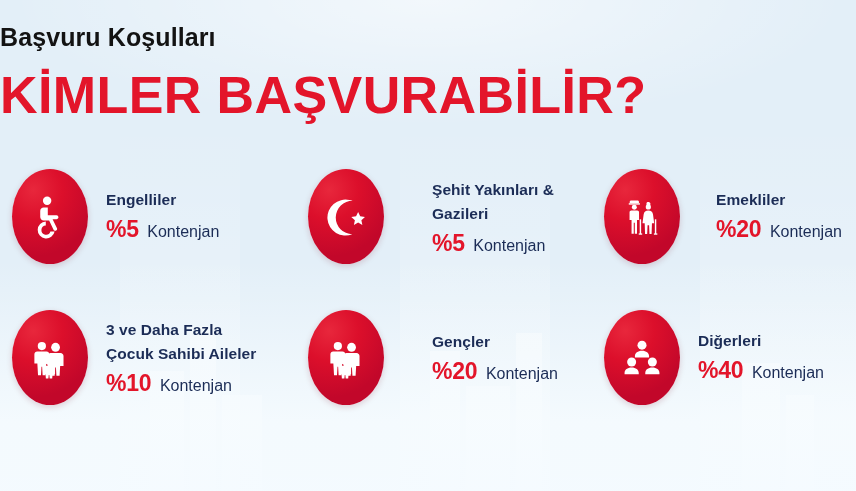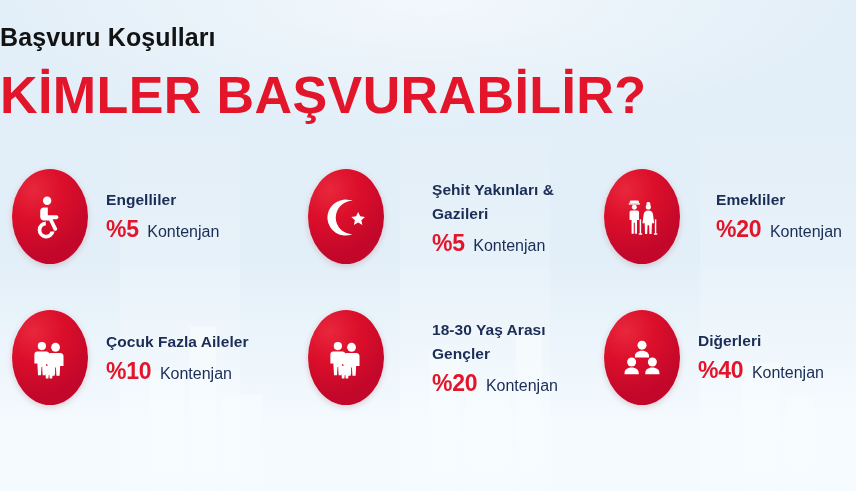--- a/index.html
+++ b/index.html
@@ -190,21 +190,22 @@
 
           <circle cx="29.8" cy="12.8" r="4.6"></circle>
           <path d="M24.6 18.9h10.4c1.7 0 3.1 1.4 3.1 3.1v10.3h-3.5l-.6 10.1h-3.3l-.5-8.4h-.8l-.5 8.4h-3.3l-.6-10.1h-3.5V22c0-1.7 1.4-3.1 3.1-3.1z"></path>
 
           <circle cx="22.6" cy="27.4" r="3.6"></circle>
           <path d="M18.4 32.2h8.4c1.4 0 2.5 1.1 2.5 2.5v6.1h-2.6l-.4 4.6h-2.6l-.4-3.6h-.6l-.4 3.6h-2.6l-.4-4.6h-2.6v-6.1c0-1.4 1.1-2.5 2.5-2.5z"></path>
         </svg>
       </span>
     </div>
     <div class="body">
-      <div class="label">Çocuk Fazla Aileler</div>
+      <div class="label">3 ve Daha Fazla</div>
+      <div class="label">Çocuk Sahibi Aileler</div>
       <div class="quota">
         <span class="pct">%10</span>
         <span class="kontenjan">Kontenjan</span>
       </div>
     </div>
   </div>
 
   <div class="card r2 c2">
     <div class="badge">
       <span>
@@ -212,21 +213,20 @@
           <circle cx="15.5" cy="11.5" r="4.3"></circle>
           <path d="M10.6 17.2h9.8c1.6 0 2.9 1.3 2.9 2.9v9.6h-3.3l-.6 12.2h-3.1l-.5-8.7h-.7l-.5 8.7h-3.1L10.8 29.7H7.7V20.1c0-1.6 1.3-2.9 2.9-2.9z"></path>
           <circle cx="29.8" cy="12.8" r="4.6"></circle>
           <path d="M24.6 18.9h10.4c1.7 0 3.1 1.4 3.1 3.1v10.3h-3.5l-.6 10.1h-3.3l-.5-8.4h-.8l-.5 8.4h-3.3l-.6-10.1h-3.5V22c0-1.7 1.4-3.1 3.1-3.1z"></path>
           <circle cx="22.6" cy="27.4" r="3.6"></circle>
           <path d="M18.4 32.2h8.4c1.4 0 2.5 1.1 2.5 2.5v6.1h-2.6l-.4 4.6h-2.6l-.4-3.6h-.6l-.4 3.6h-2.6l-.4-4.6h-2.6v-6.1c0-1.4 1.1-2.5 2.5-2.5z"></path>
         </svg>
       </span>
     </div>
     <div class="body">
-      <div class="label">18-30 Yaş Arası</div>
       <div class="label">Gençler</div>
       <div class="quota">
         <span class="pct">%20</span>
         <span class="kontenjan">Kontenjan</span>
       </div>
     </div>
   </div>
 
   <div class="card r2 c3">
     <div class="badge">

